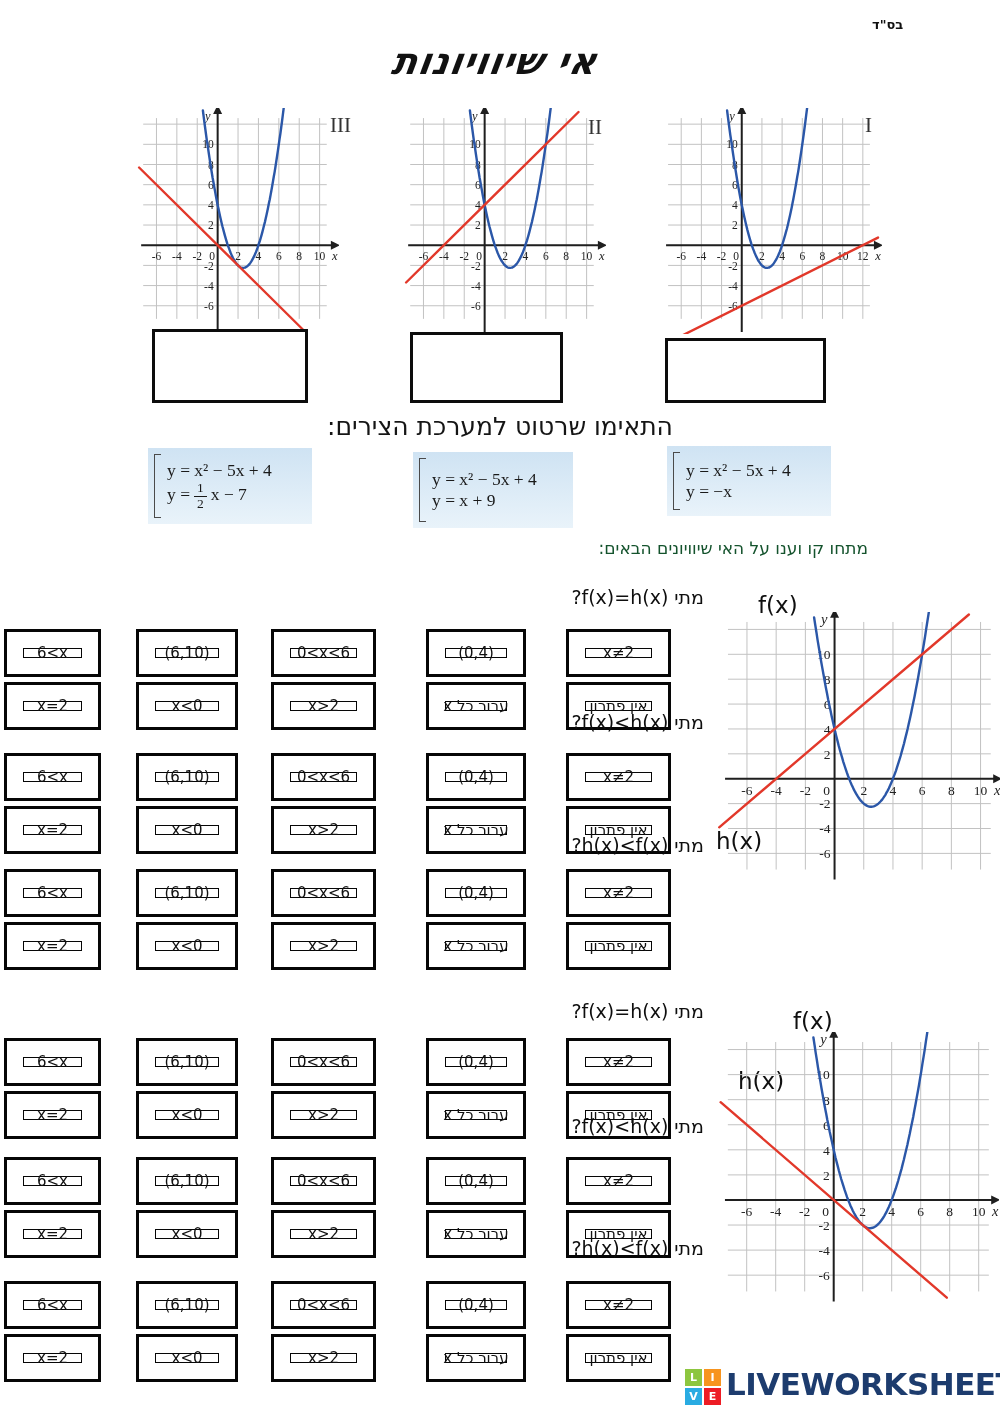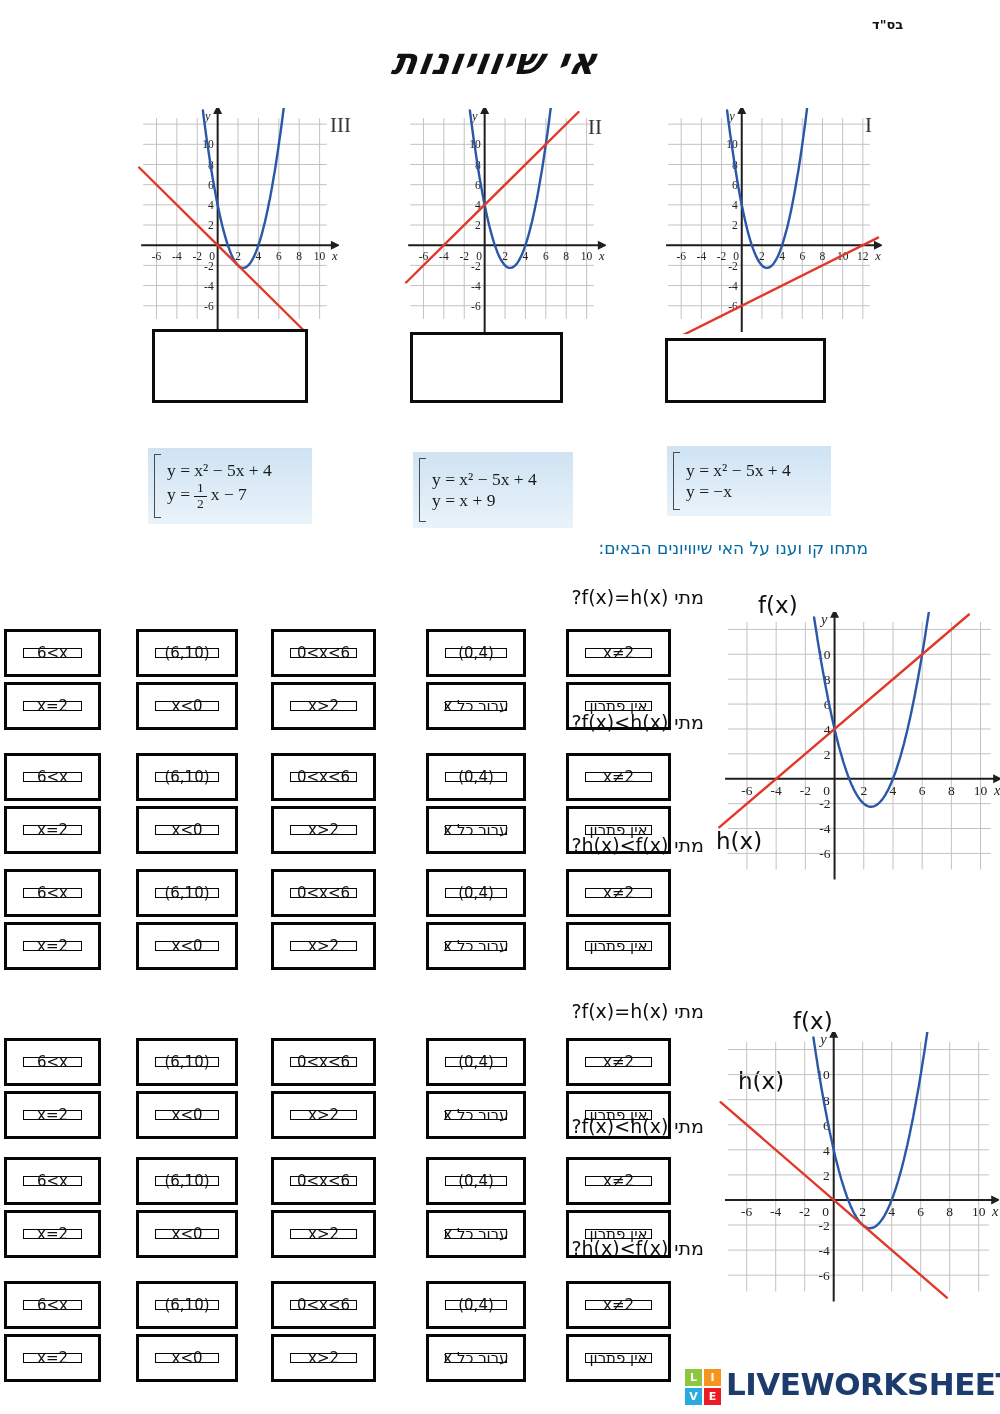--- a/index.html
+++ b/index.html
@@ -40,21 +40,21 @@
     border-bottom: 1.5px solid #4a4a4a;
   }
   .eq-lines { display: flex; flex-direction: column; gap: 0; }
   .eq-line { white-space: nowrap; }
   .frac {
     display: inline-flex; flex-direction: column; align-items: center;
     vertical-align: middle; font-size: 13.5px; line-height: 1.1; margin: 0 4px;
   }
   .frac .num { border-bottom: 1.2px solid #1a1a1a; padding: 0 3px; }
   .instruction {
-    position: absolute; direction: rtl; font-size: 17px; color: #0369a1;
+    position: absolute; direction: rtl; font-size: 17px; color: #14532d;
   }
   .q-title {
     position: absolute; right: 296px; direction: rtl;
     font-size: 19px; color: #0e0e0e; white-space: nowrap;
   }
   .options { position: absolute; left: 0; width: 690px; height: 74px; }
   .opt-col { position: absolute; top: 0; }
   .opt-box {
     height: 48px; border: 3px solid #060606; background: #fff;
     padding: 16px; margin-bottom: 5px;
@@ -233,20 +233,21 @@
         <polyline points="69.1,2.5 69.9,8.8 70.7,15.0 71.5,21.0 72.3,27.0 73.2,32.8 74.0,38.4 74.8,44.0 75.6,49.4 76.4,54.7 77.2,59.8 78.0,64.8 78.8,69.7 79.6,74.5 80.4,79.1 81.2,83.6 82.0,88.0 82.8,92.2 83.6,96.4 84.5,100.3 85.3,104.2 86.1,107.9 86.9,111.5 87.7,115.0 88.5,118.3 89.3,121.6 90.1,124.6 90.9,127.6 91.7,130.4 92.5,133.1 93.3,135.7 94.1,138.1 94.9,140.4 95.8,142.6 96.6,144.7 97.4,146.6 98.2,148.4 99.0,150.0 99.8,151.6 100.6,153.0 101.4,154.2 102.2,155.4 103.0,156.4 103.8,157.3 104.6,158.0 105.4,158.7 106.2,159.2 107.1,159.6 107.9,159.8 108.7,159.9 109.5,159.9 110.3,159.7 111.1,159.5 111.9,159.1 112.7,158.5 113.5,157.9 114.3,157.1 115.1,156.2 115.9,155.1 116.7,153.9 117.5,152.6 118.4,151.2 119.2,149.6 120.0,147.9 120.8,146.1 121.6,144.2 122.4,142.1 123.2,139.9 124.0,137.5 124.8,135.0 125.6,132.4 126.4,129.7 127.2,126.9 128.0,123.9 128.9,120.8 129.7,117.5 130.5,114.1 131.3,110.6 132.1,107.0 132.9,103.2 133.7,99.4 134.5,95.3 135.3,91.2 136.1,86.9 136.9,82.5 137.7,78.0 138.5,73.3 139.3,68.5 140.2,63.6 141.0,58.5 141.8,53.3 142.6,48.0 143.4,42.6 144.2,37.0 145.0,31.3 145.8,25.5 146.6,19.5 147.4,13.5 148.2,7.2 149.0,0.9 149.8,-5.6" fill="none" stroke="#2b57a8" stroke-width="2.4" stroke-linecap="round"></polyline>
         <polyline points="4.0,237.6 220.0,129.6" fill="none" stroke="#e2382a" stroke-width="2.4" stroke-linecap="round"></polyline>
       </svg>
     <div class="graph-numeral" style="left:215px; top:10px;">I</div>
   </div>
 
   <div class="match-box" style="left:152px; top:329px; width:156px; height:74px;"></div>
   <div class="match-box" style="left:410px; top:332px; width:153px; height:71px;"></div>
   <div class="match-box" style="left:665px; top:338px; width:161px; height:65px;"></div>
 
+  <div class="match-heading" style="left:250px; top:412px; width:500px;">התאימו שרטוט למערכת הצירים:</div>
 
   <div class="sys-box" style="left:148px; top:448px; width:164px; height:76px;">
     <div class="sys-brace"></div>
     <div class="eq-lines">
       <div class="eq-line"><span>y = x² − 5x + 4</span></div>
       <div class="eq-line"><span>y =</span><span class="frac">
             <span class="num">1</span>
             <span class="den">2</span>
           </span><span>x − 7</span></div>
     </div>

